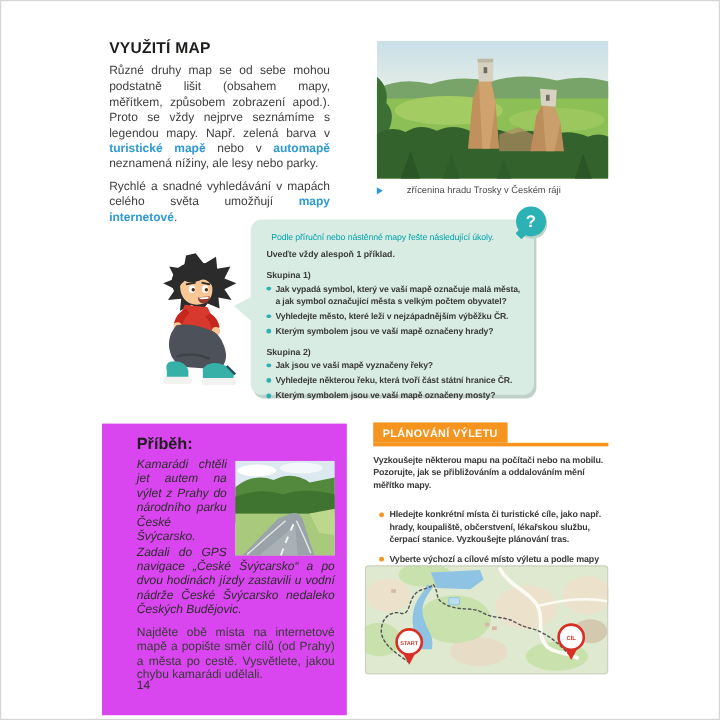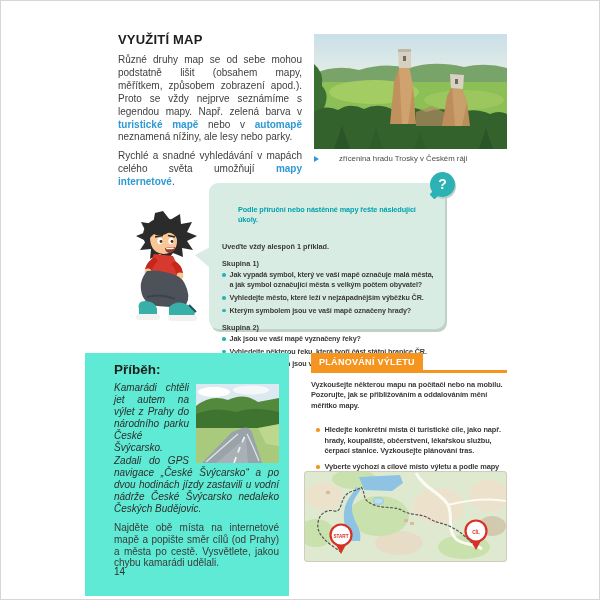--- a/index.html
+++ b/index.html
@@ -1,21 +1,21 @@
 <!DOCTYPE html>
 <html><head>
 <meta charset="utf-8">
 <style>
   html,body{margin:0;padding:0;background:#fff;}
   .page{position:relative;width:600px;height:600px;background:#ffffff;
         border:1px solid #d6d6d6;box-sizing:border-box;overflow:hidden;
         font-family:"Liberation Sans",sans-serif;color:#3f3f3e;}
 
   
-  .col-left{position:absolute;left:117px;top:31px;width:184px;}
+  .col-left{position:absolute;left:90px;top:31px;width:184px;}
   .art-title{font-size:13px;font-weight:bold;color:#1d1d1b;margin:0 0 7px 0;letter-spacing:.2px;}
   .body-p{font-size:10px;line-height:12.9px;text-align:justify;margin:0 0 6px 0;color:#3e3e3d;}
   .hl{color:#2e99d4;font-weight:bold;}
 
   
   .castle-photo{position:absolute;left:313px;top:33px;width:193px;height:115px;}
   .castle-photo svg{display:block;width:100%;height:100%;}
   .photo-caption{position:absolute;left:313px;top:153px;width:193px;font-size:7.8px;
                  color:#4b4b4a;display:flex;align-items:center;gap:20px;}
   .caption-arrow{width:0;height:0;border-top:3.5px solid transparent;border-bottom:3.5px solid transparent;
@@ -25,34 +25,34 @@
   .bubble{position:absolute;left:208px;top:182px;width:236px;height:146px;background:#d9ece4;
           border-radius:9px;box-shadow:2px 3px 0 #bfd2ca;padding:6px 9px 0 13px;box-sizing:border-box;}
   .bubble-tail{position:absolute;left:-14px;top:64px;width:0;height:0;
                border-top:8px solid transparent;border-bottom:13px solid transparent;
                border-right:15px solid #d9ece4;}
   .q-badge{position:absolute;right:-10px;top:-11px;width:25px;height:25px;border-radius:50%;
            background:#2cb2b4;color:#fff;font-size:14px;font-weight:bold;text-align:center;
            line-height:25px;box-shadow:1px 2px 0 #bfd2ca;}
   .q-badge::after{content:"";position:absolute;left:1px;bottom:-1px;width:7px;height:7px;
                   background:#2cb2b4;transform:rotate(45deg);border-radius:1px;}
-  .b-intro1{color:#00a3ab;font-weight:bold;font-size:7.3px;line-height:10.4px;letter-spacing:-.1px;margin:16px;}
+  .b-intro1{color:#00a3ab;font-weight:normal;font-size:7.3px;line-height:10.4px;letter-spacing:-.1px;margin:4px;}
   .b-intro2{color:#3a3a39;font-weight:bold;font-size:7.3px;line-height:10.4px;margin:2px 0 0 0;}
   .b-group{color:#3a3a39;font-weight:bold;font-size:7.3px;margin:7px 0 2px 0;}
   .b-list{list-style:none;margin:0;padding:0;}
   .b-list li{display:flex;gap:4px;font-size:7.2px;font-weight:bold;color:#3a3a39;
              line-height:10.2px;margin-bottom:2.5px;letter-spacing:-.1px;}
   .dot{width:3.5px;height:3.5px;border-radius:50%;background:#2cb2b4;margin-top:3px;flex:none;}
 
   
   .boy{position:absolute;left:116px;top:208px;width:92px;height:128px;}
   .boy svg{display:block;width:100%;height:100%;}
 
   
-  .story-box{position:absolute;left:84px;top:352px;width:204px;height:243px;background:#5eead4;
+  .story-box{position:absolute;left:84px;top:352px;width:204px;height:243px;background:#d946ef;
              box-sizing:border-box;padding:9px 10px 0 29px;}
   .story-title{font-size:13.5px;font-weight:bold;color:#1d1d1b;margin:0 0 5px 0;}
   .story-photo{float:right;width:83px;height:79px;margin:2px 0 3px 7px;}
   .story-photo svg{display:block;width:100%;height:100%;}
   .story-italic{font-style:italic;font-size:10px;line-height:12.1px;color:#2d2d2c;
                 text-align:justify;margin:0;}
   .story-task{font-size:10px;line-height:11.8px;color:#3a3a39;text-align:justify;margin:7px 0 0 0;}
   .page-num{position:absolute;left:113px;top:565px;font-size:10px;color:#2f2f2e;}
 
   

